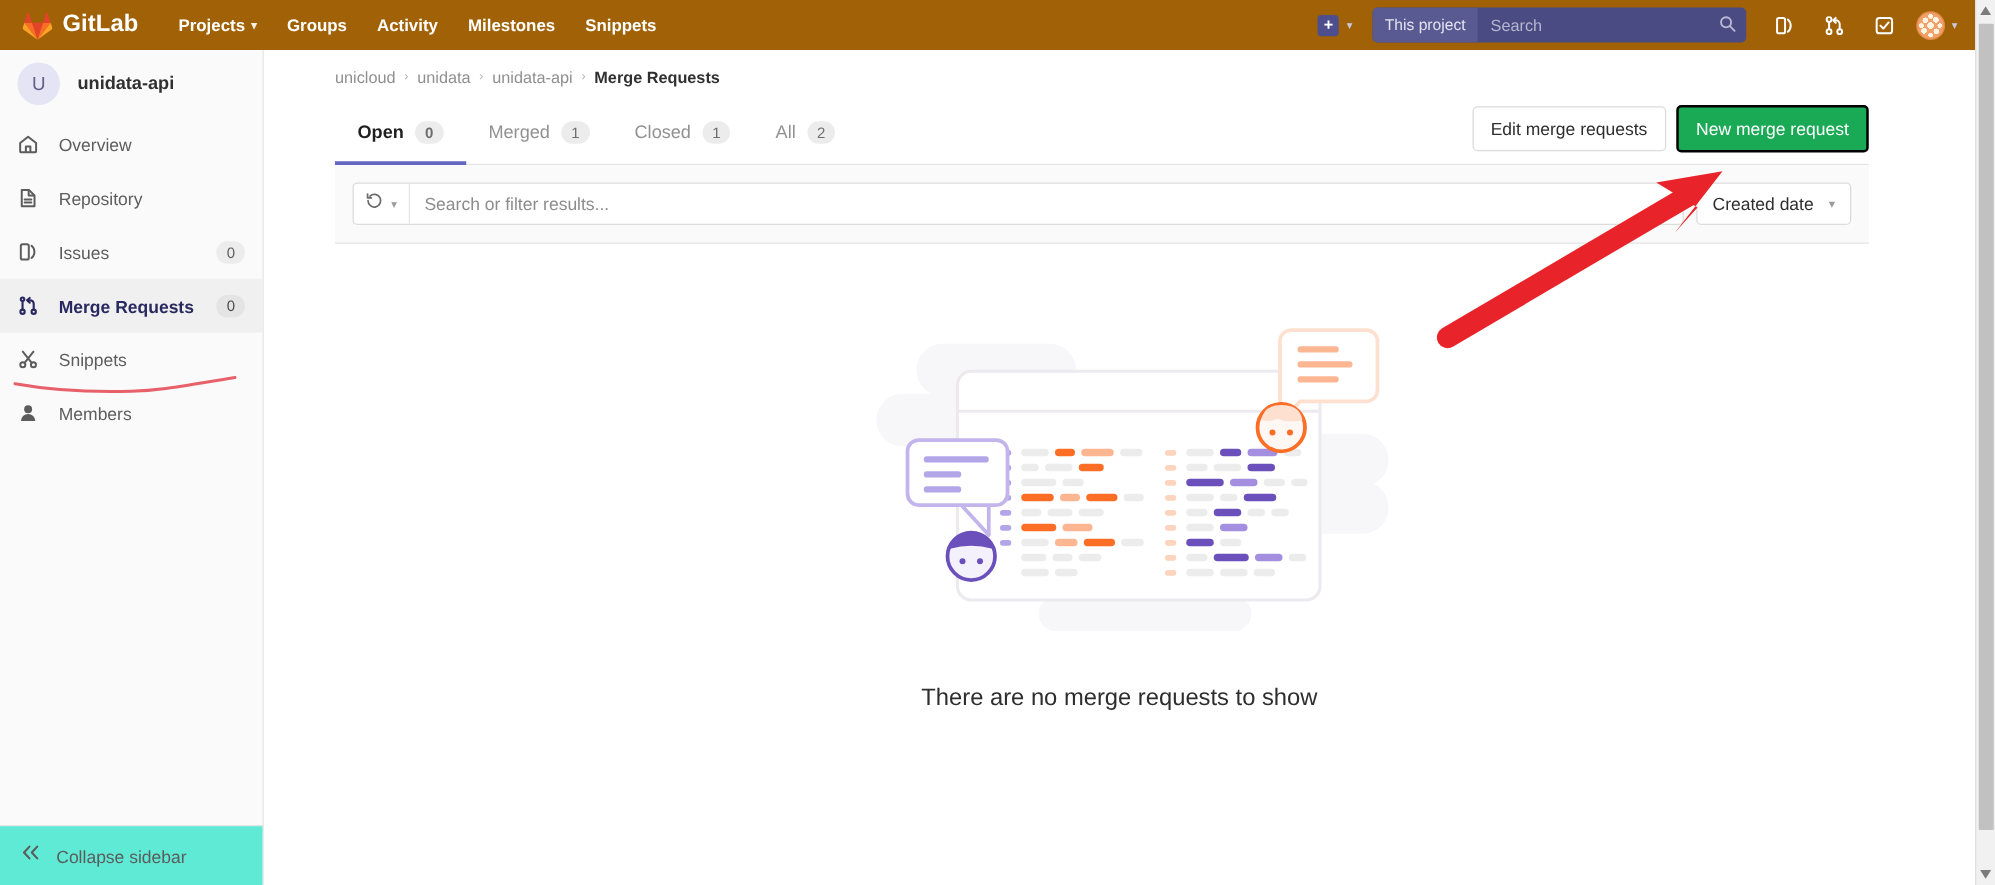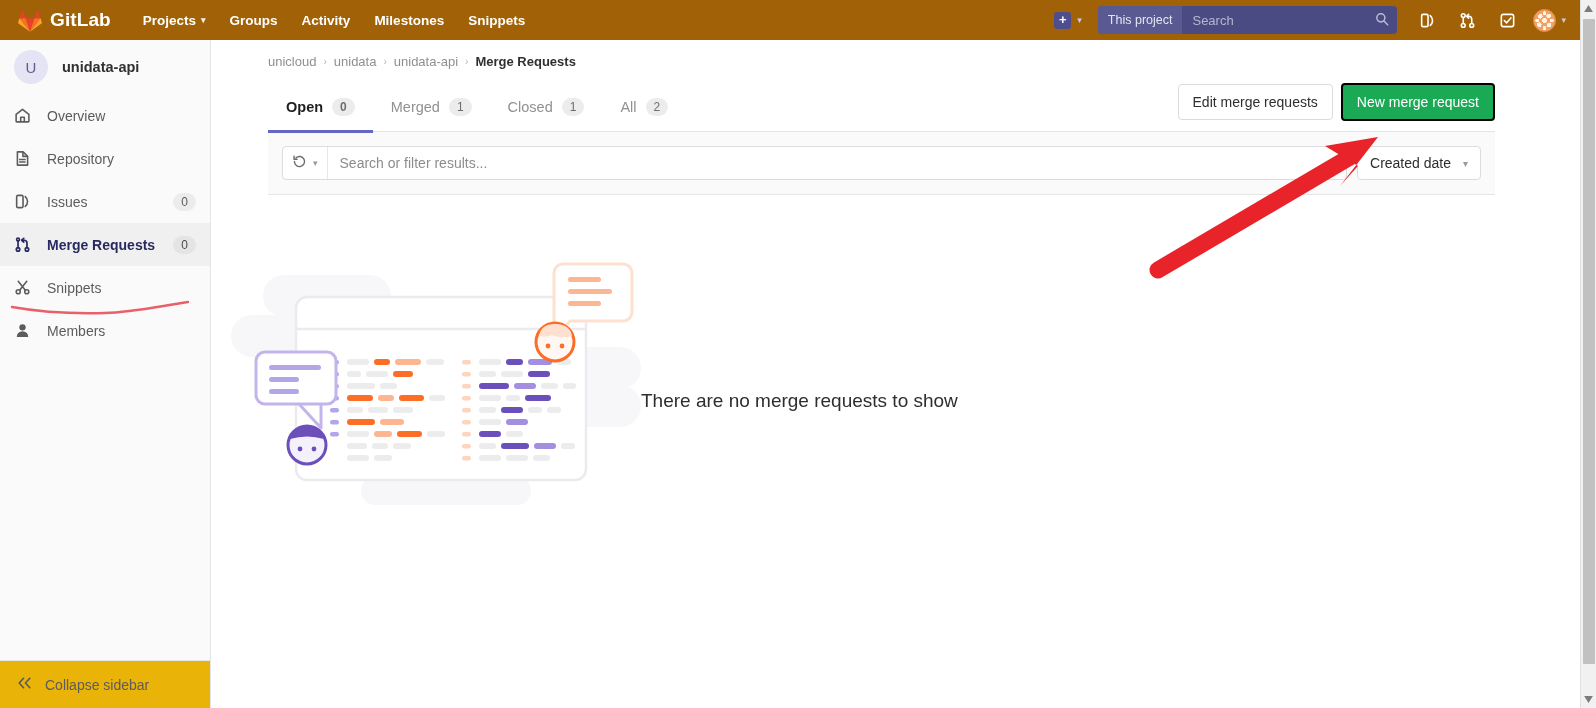--- a/index.html
+++ b/index.html
@@ -126,21 +126,21 @@
   }
   .nav-item.active { background: #f0f0f0; }
   .nav-item.active .lbl { color: #292961; font-weight: bold; }
   .nav-item.active .ico { color: #292961; }
   .nav-item.active .cnt { background: #e4e4e4; color: #4a4a4a; }
 
   .sq-underline { position: absolute; left: 10px; top: 258px; z-index: 25; pointer-events: none; }
 
   .collapse-bar {
     position: absolute; left: 0; bottom: 0; width: 210px; height: 48px;
-    border-top: 1px solid #e5e5e5; background: #eab308;
+    border-top: 1px solid #e5e5e5; background: #5eead4;
     display: flex; align-items: center; padding: 0 16px; gap: 12px;
     cursor: pointer;
   }
   .collapse-bar .lbl { font-size: 14px; color: #5c5c5c; }
 
   
   .content {
     position: absolute; left: 211px; top: 40px; width: 1369px; height: 668px;
     background: #fff;
   }
@@ -148,21 +148,21 @@
     display: flex; align-items: center; gap: 7px;
     padding: 14px 0 0 57px; font-size: 13px; color: #8f8f8f;
   }
   .breadcrumb .crumb { cursor: pointer; color: #8f8f8f; }
   .breadcrumb .sep { color: #b6b6b6; font-size: 10px; }
   .breadcrumb .crumb.current { color: #303030; font-weight: bold; cursor: default; }
 
   .tabs-row {
     position: relative; margin: 14px 0 0 57px; width: 1227px;
     border-bottom: 1px solid #e5e5e5;
-    display: flex; align-items: flex-start; height: 49px;
+    display: flex; align-items: center; height: 49px;
   }
   .tabs { display: flex; align-items: center; height: 49px; }
   .tab {
     display: flex; align-items: center; gap: 9px;
     height: 49px; padding: 0 18px; cursor: pointer;
     font-size: 14.5px; color: #919191;
     border-bottom: 3px solid transparent; margin-bottom: -1px;
   }
   .tab .badge {
     font-size: 12px; color: #6e6e6e; background: #ececec;
@@ -201,21 +201,21 @@
   }
   .filter-input::placeholder { color: #8c8c8c; }
   .sort-btn {
     display: flex; align-items: center; gap: 12px; height: 34px;
     padding: 0 12px; background: #fff; border: 1px solid #dcdcdc;
     border-radius: 4px; font-size: 14px; color: #2e2e2e; cursor: pointer;
   }
   .sort-btn .caret { font-size: 10px; color: #9a9a9a; }
 
   .empty-state {
-    margin-top: 60px; display: flex; flex-direction: row; align-items: center;
+    margin-top: 60px; display: flex; flex-direction: column; align-items: center;
   }
   .empty-title {
     margin-top: 38px; font-size: 19px; color: #2e2e2e;
   }
 
   
   .overlay { position: absolute; inset: 0; pointer-events: none; z-index: 40; }
 
   
   .scrollbar {

